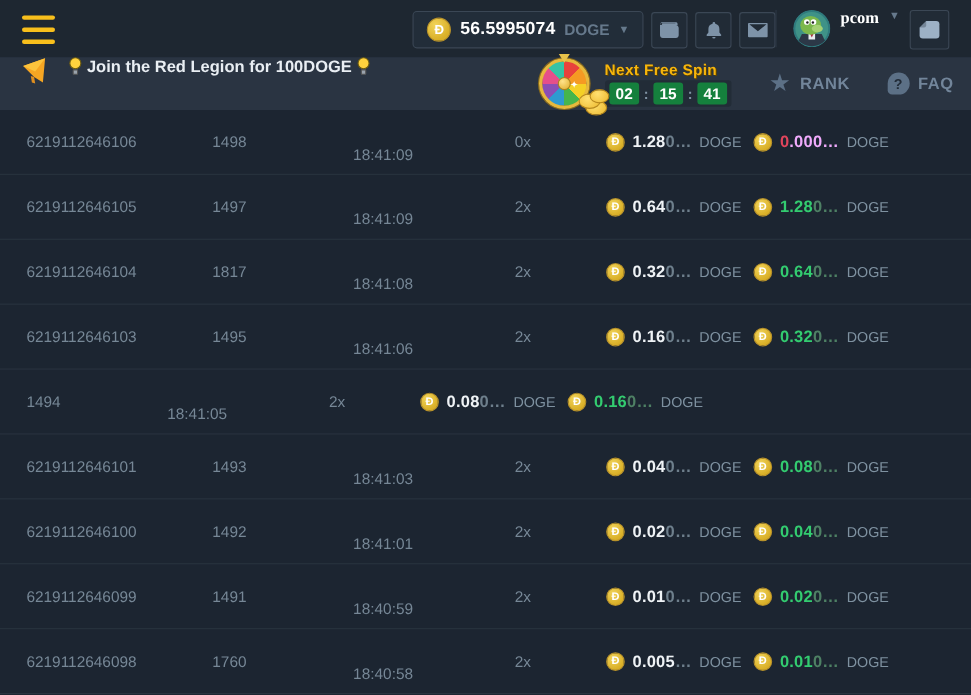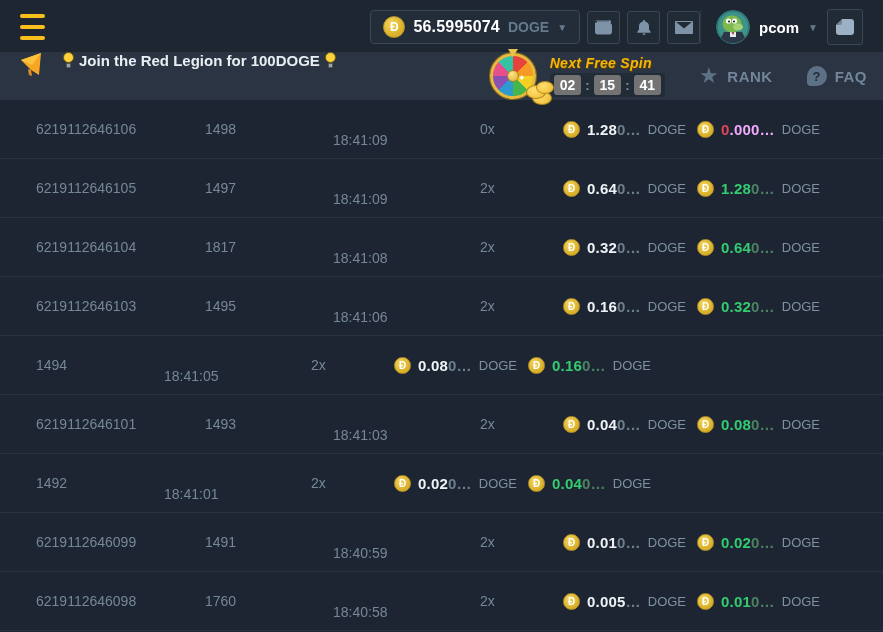--- a/index.html
+++ b/index.html
@@ -37,21 +37,21 @@
   .balance-currency { color:#66798c; font-weight:bold; font-size:14px; }
   .caret { color:#66798c; font-size:10px; }
 
   .icon-btn {
     width:33px; height:33px; border:1px solid #3b4755; border-radius:3px;
     background:#212b36; display:flex; align-items:center; justify-content:center;
     cursor:pointer; color:#7e93a8;
   }
   .icon-btn svg { display:block; }
 
-  .nav-right { display:flex; align-items:center; gap:9px; margin:10px 8px 0 auto; }
+  .nav-right { display:flex; align-items:flex-start; gap:9px; margin:10px 8px 0 auto;font-family:Liberation Serif, serif; }
   .nav-sep { width:1px; height:34px; background:#2c3744; margin-right:6px; }
   .avatar { width:34px; height:34px; border-radius:50%; overflow:hidden; flex-shrink:0; cursor:pointer; }
   .username { color:#fff; font-weight:bold; font-size:15px; cursor:pointer; }
   .chat-btn { width:36px; height:36px; }
   .chat-btn svg { display:block; }
 
   
   .banner {
     height:48px; background:#2a3442; display:flex; align-items:flex-start;
     flex-shrink:0; padding:0 16px 0 18px; position:relative;
@@ -83,38 +83,38 @@
     border-top:8px solid #e9c34a; }
   .coins-stack { position:absolute; right:-6px; bottom:-2px; }
   .coins-stack i { position:absolute; display:block; width:20px; height:14px; border-radius:50%;
     background:radial-gradient(circle at 40% 30%,#ffe071,#ecb92e); border:1px solid #b8891d; }
   .coins-stack i:nth-child(1){ right:0; bottom:0; }
   .coins-stack i:nth-child(2){ right:6px; bottom:6px; }
   .coins-stack i:nth-child(3){ right:-2px; bottom:11px; width:18px; height:13px; }
   .sparkle { position:absolute; right:20px; bottom:20px; color:#fff; font-size:9px; }
 
   .spin-info { margin-left:4px; display:flex; flex-direction:column; gap:2px; }
-  .spin-label { color:#f7b50c; font-style:italic; font-weight:bold; font-size:14px;
+  .spin-label { color:#f7b50c; font-weight:bold; font-size:14px;
     text-shadow:1px 1px 0 #5c4300; letter-spacing:.3px; }
   .countdown { display:flex; align-items:center; gap:4px; background:#222c37;
     border-radius:3px; padding:2px 4px; }
-  .cd-box { background:#737373; border-radius:3px; color:#fff; font-weight:bold;
+  .cd-box { background:#15803d; border-radius:3px; color:#fff; font-weight:bold;
     font-size:14px; padding:2px 6px; }
   .cd-colon { color:#8295a5; font-weight:bold; font-size:13px; }
 
   .banner-link { display:flex; align-items:center; gap:8px; cursor:pointer;
     color:#72859a; font-weight:bold; font-size:15px; letter-spacing:.5px; }
   .star-icon { color:#5c7086; font-size:22px; line-height:1; }
   .faq-icon { width:20px; height:20px; border-radius:50% 50% 50% 4px; background:#5c7086;
     color:#222c38; font-weight:bold; font-size:13px; display:flex; align-items:center;
     justify-content:center; }
 
   
   .table-area { flex:1; background:#1c2531; overflow:hidden; }
-  .bet-row { display:flex; align-items:center; height:59px; padding-left:36px;
+  .bet-row { display:flex; align-items:center; height:59px; padding-left:24px;
     border-bottom:1px solid #29333f; font-size:14px; color:#768796; cursor:default; }
   .col-id   { width:169px; }
   .col-round{ width:128px; }
   .col-time { width:147px;margin-top:22px; }
   .col-mult { width:83px; }
   .amount-cell { display:flex; align-items:center; gap:7px; }
   .col-bet  { width:134px; }
   .col-payout { flex:1; }
   .coin-sm { width:17px; height:17px; font-size:10px; border-width:1px; }
   .amt { font-weight:bold; font-size:15px; letter-spacing:.2px; white-space:nowrap; }
@@ -354,20 +354,21 @@
       <span class="cur-label">DOGE</span>
     </span>
     <span class="amount-cell col-payout">
       <span class="coin coin-sm">Đ</span>
       <span class="amt win"><span class="main">0.08</span><span class="dim">0…</span></span>
       <span class="cur-label">DOGE</span>
     </span>
   </div>
 
   <div class="bet-row">
+    <span class="col-id">6219112646100</span>
     <span class="col-round">1492</span>
     <span class="col-time">18:41:01</span>
     <span class="col-mult">2x</span>
     <span class="amount-cell col-bet">
       <span class="coin coin-sm">Đ</span>
       <span class="amt"><span class="main">0.02</span><span class="dim">0…</span></span>
       <span class="cur-label">DOGE</span>
     </span>
     <span class="amount-cell col-payout">
       <span class="coin coin-sm">Đ</span>

